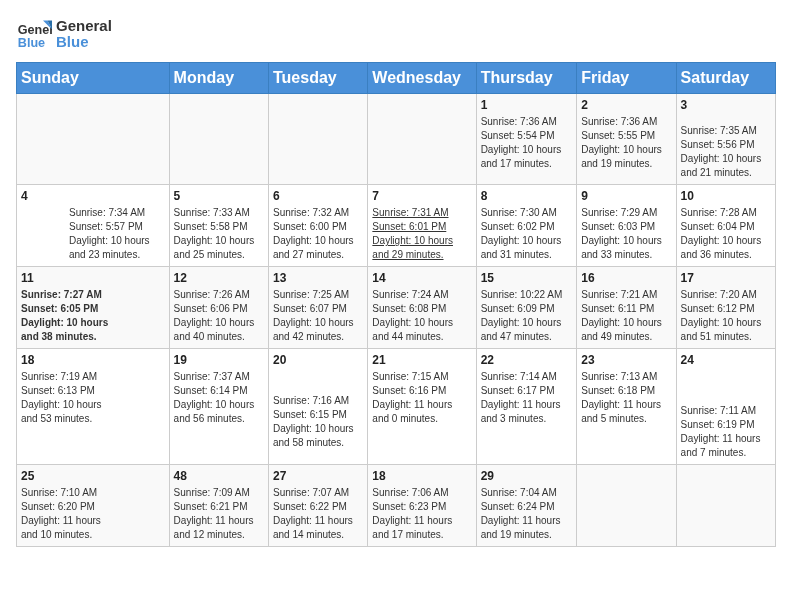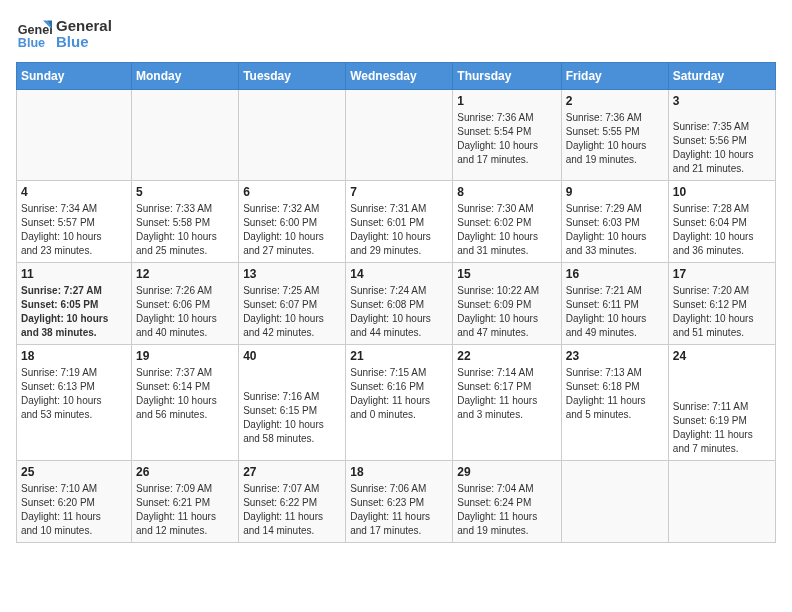--- a/index.html
+++ b/index.html
@@ -38,21 +38,21 @@
     table {
       width: 100%;
       border-collapse: collapse;
       font-size: 11px;
     }
     thead tr th {
       background-color: #4a90d9;
       color: #fff;
       padding: 6px 4px;
       text-align: left;
-      font-size: 12px;
+      font-size: 16px;
       font-weight: bold;
       border: 1px solid #3a7fc1;
     }
     tbody tr td {
       border: 1px solid #ccc;
       padding: 4px;
       vertical-align: top;
       background: #fff;
       min-height: 80px;
     }
@@ -131,42 +131,42 @@
           <div class="day-num">3</div>
           <div class="day-info" style="white-space: pre-line; margin-top: 12px;">Sunrise: 7:35 AM
 Sunset: 5:56 PM
 Daylight: 10 hours
 and 21 minutes.</div>
         </td>
       </tr>
       <tr>
         <td>
           <div class="day-num">4</div>
-          <div class="day-info" style="white-space: pre-line;">Sunrise: 7:34 AM
+          <div class="day-info" style="white-space: pre-line; margin-left: 48px;">Sunrise: 7:34 AM
 Sunset: 5:57 PM
 Daylight: 10 hours
 and 23 minutes.</div>
         </td>
         <td>
           <div class="day-num">5</div>
           <div class="day-info" style="white-space: pre-line;">Sunrise: 7:33 AM
 Sunset: 5:58 PM
 Daylight: 10 hours
 and 25 minutes.</div>
         </td>
         <td>
           <div class="day-num">6</div>
           <div class="day-info" style="white-space: pre-line;">Sunrise: 7:32 AM
 Sunset: 6:00 PM
 Daylight: 10 hours
 and 27 minutes.</div>
         </td>
         <td>
           <div class="day-num">7</div>
-          <div class="day-info" style="white-space: pre-line;">Sunrise: 7:31 AM
+          <div class="day-info" style="white-space: pre-line; text-decoration: underline;">Sunrise: 7:31 AM
 Sunset: 6:01 PM
 Daylight: 10 hours
 and 29 minutes.</div>
         </td>
         <td>
           <div class="day-num">8</div>
           <div class="day-info" style="white-space: pre-line;">Sunrise: 7:30 AM
 Sunset: 6:02 PM
 Daylight: 10 hours
 and 31 minutes.</div>
@@ -246,21 +246,21 @@
 and 53 minutes.</div>
         </td>
         <td>
           <div class="day-num">19</div>
           <div class="day-info" style="white-space: pre-line;">Sunrise: 7:37 AM
 Sunset: 6:14 PM
 Daylight: 10 hours
 and 56 minutes.</div>
         </td>
         <td>
-          <div class="day-num">40</div>
+          <div class="day-num">20</div>
           <div class="day-info" style="white-space: pre-line; margin-top: 27px;">Sunrise: 7:16 AM
 Sunset: 6:15 PM
 Daylight: 10 hours
 and 58 minutes.</div>
         </td>
         <td>
           <div class="day-num">21</div>
           <div class="day-info" style="white-space: pre-line;">Sunrise: 7:15 AM
 Sunset: 6:16 PM
 Daylight: 11 hours
@@ -290,21 +290,21 @@
       </tr>
       <tr>
         <td>
           <div class="day-num">25</div>
           <div class="day-info" style="white-space: pre-line;">Sunrise: 7:10 AM
 Sunset: 6:20 PM
 Daylight: 11 hours
 and 10 minutes.</div>
         </td>
         <td>
-          <div class="day-num">26</div>
+          <div class="day-num">48</div>
           <div class="day-info" style="white-space: pre-line;">Sunrise: 7:09 AM
 Sunset: 6:21 PM
 Daylight: 11 hours
 and 12 minutes.</div>
         </td>
         <td>
           <div class="day-num">27</div>
           <div class="day-info" style="white-space: pre-line;">Sunrise: 7:07 AM
 Sunset: 6:22 PM
 Daylight: 11 hours

